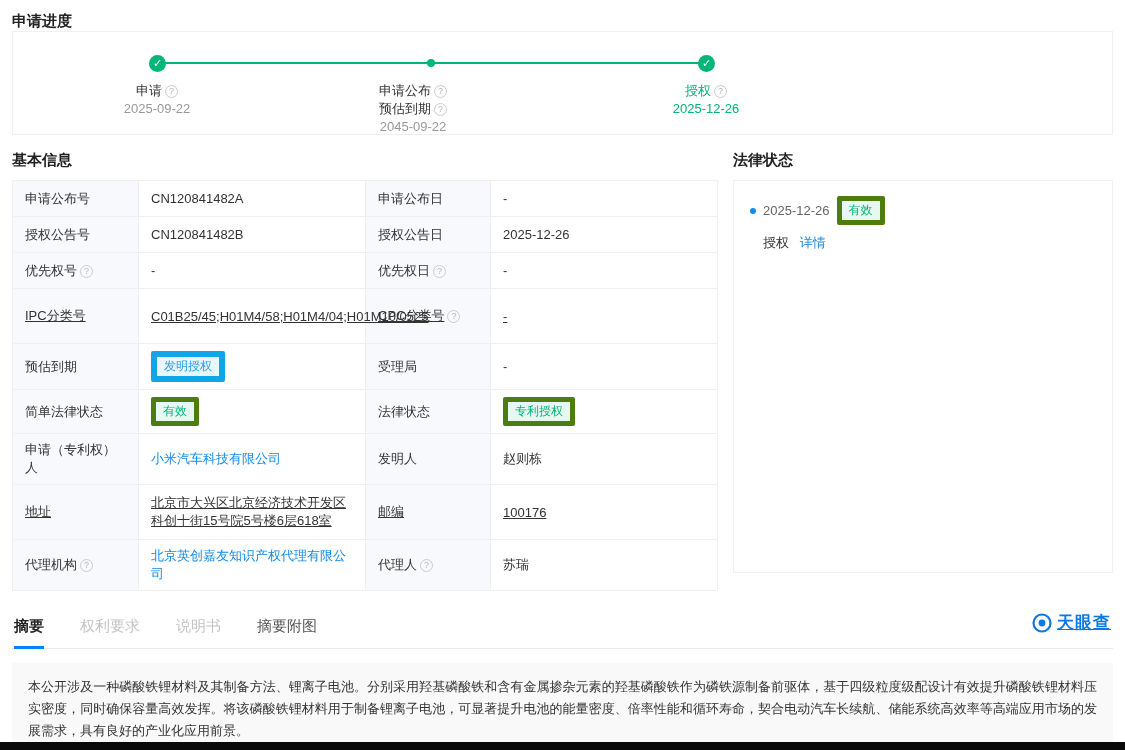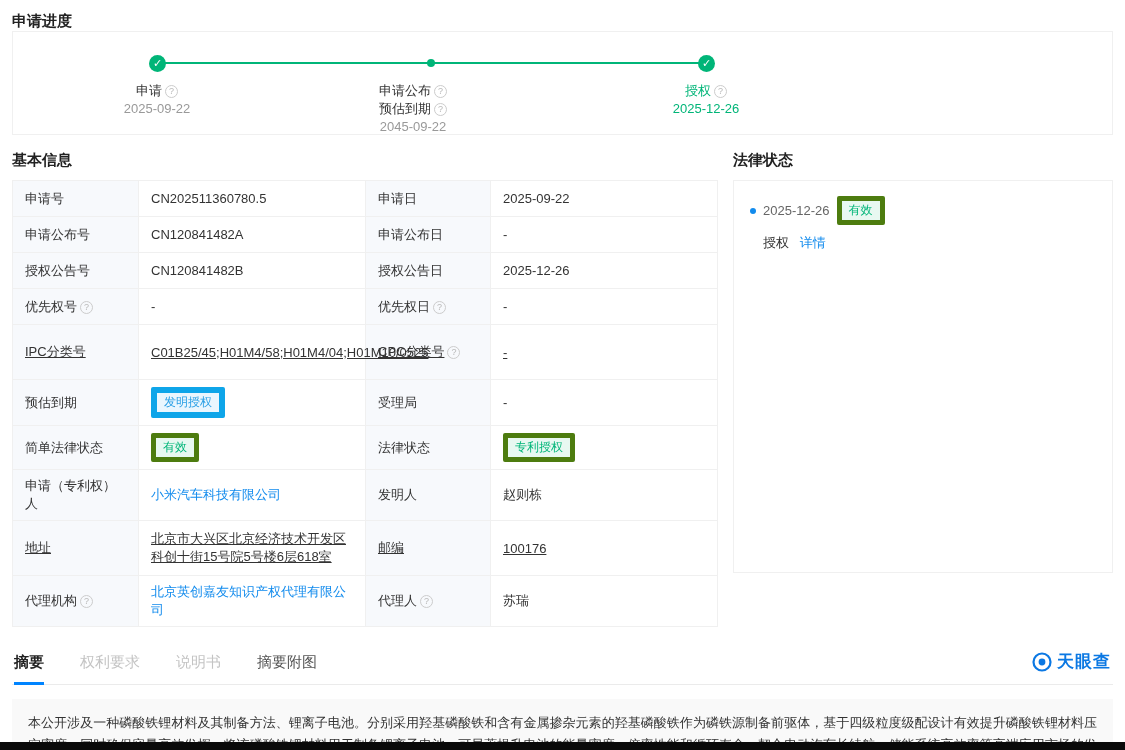--- a/index.html
+++ b/index.html
@@ -49,29 +49,29 @@
 
   .legal-status { flex: 1; }
   .ls-card { border: 1px solid #f0f0f0; margin-top: 10px; height: 393px; padding: 15px 16px; font-size: 13px; }
   .ls-entry { display: flex; align-items: center; gap: 7px; }
   .ls-bullet { width: 6px; height: 6px; border-radius: 50%; background: #128bed; flex: none; }
   .ls-date { color: #666; }
   .ls-line2 { margin-top: 9px; padding-left: 13px; color: #333; }
   .ls-line2 .link { margin-left: 7px; }
 
   
-  .tabs-row { display: flex; align-items: center; justify-content: space-between;
+  .tabs-row { display: flex; align-items: flex-start; justify-content: space-between;
               border-bottom: 1px solid #ebebeb; margin-top: 20px; padding: 0 2px; }
   .tabs { display: flex; gap: 36px; }
   .tab { font-size: 15px; padding: 6px 0 12px 0; color: #c4c4c4; cursor: pointer; position: relative; }
   .tab.active { color: #222; font-weight: bold; }
   .tab.active::after { content: ""; position: absolute; left: 0; right: 0; bottom: -1px; height: 3px; background: #0084ff; }
   .tab.dim { color: #555; }
   .brand { display: flex; align-items: center; gap: 5px; padding-bottom: 8px; }
-  .brand-name { color: #0b78e3; font-size: 17px; font-weight: bold; letter-spacing: 1px; }
+  .brand-name { color: #0b78e3; font-size: 17px; font-weight: bold; letter-spacing: 1px; text-decoration: underline; }
 
   
   .abstract-box { margin-top: 14px; background: #f9f9f9; padding: 13px 16px; font-size: 13px;
                   line-height: 22px; color: #333; text-align: justify; }
 
   .bottom-bar { position: absolute; bottom: 0; left: 0; width: 1125px; height: 8px; background: #0a0a0a; }
 </style>
 </head>
 <body>
 
@@ -108,26 +108,20 @@
     <section class="basic-info">
       <h2 class="section-title">基本信息</h2>
       <table class="info-table">
         <colgroup>
             <col style="width:126px">
             <col style="width:227px">
             <col style="width:125px">
             <col style="width:227px">
           </colgroup>
         <tbody>
-          <tr>
-            <th><span>申请号</span></th>
-            <td><span>CN202511360780.5</span></td>
-            <th><span>申请日</span></th>
-            <td><span>2025-09-22</span></td>
-          </tr>
           <tr>
             <th><span>申请公布号</span></th>
             <td><span>CN120841482A</span></td>
             <th><span>申请公布日</span></th>
             <td class="val-dash"><span>-</span></td>
           </tr>
           <tr>
             <th><span>授权公告号</span></th>
             <td><span>CN120841482B</span></td>
             <th><span>授权公告日</span></th>

